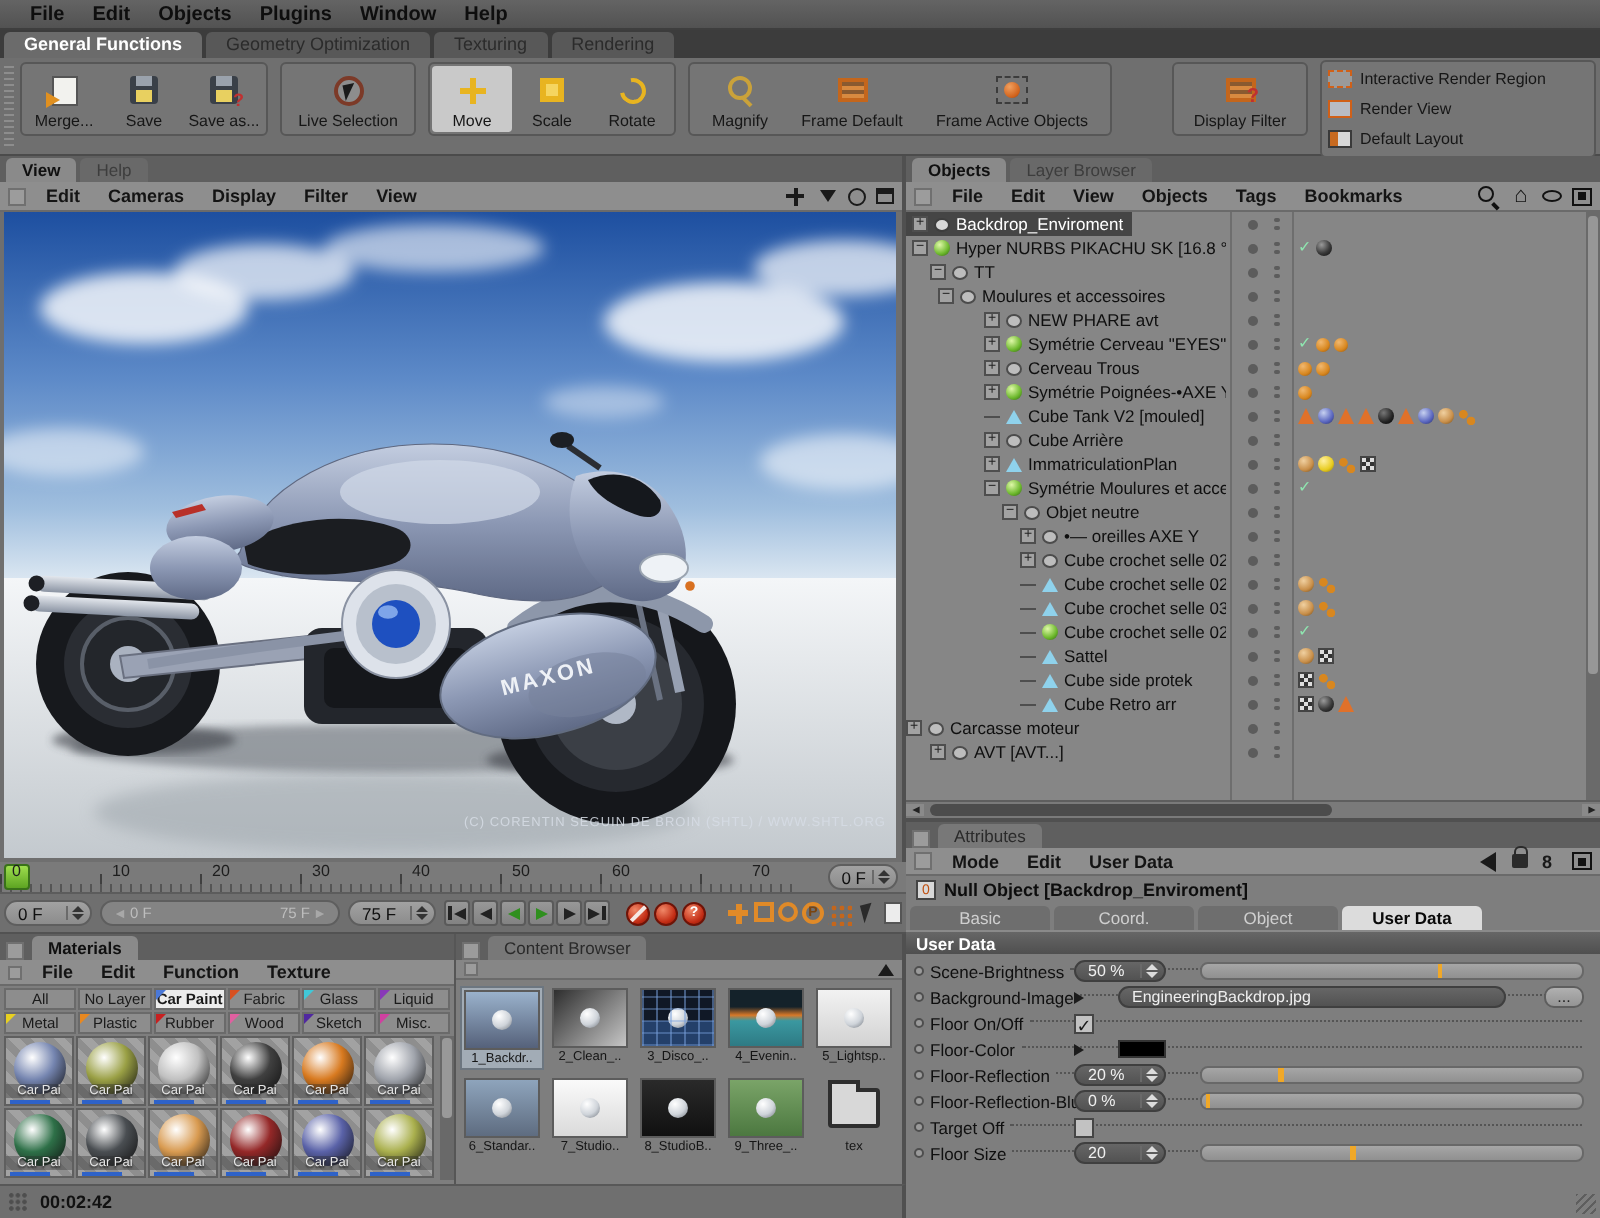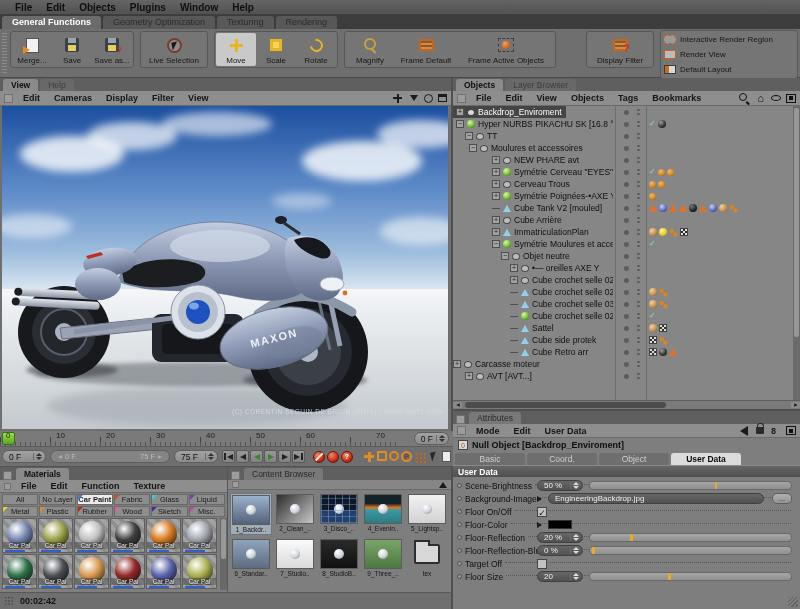--- a/index.html
+++ b/index.html
@@ -230,21 +230,21 @@
   #attr-tabs{height:13px;display:flex;gap:2px;padding:0 2px;align-items:flex-end;}
   .atab{flex:0 0 70px;font-size:8.5px;text-align:center;background:#6e6e6e;color:#cfcfcf;border-radius:3px 3px 0 0;padding:1px 0;}
   .atab.active{background:#dcdcdc;color:#0a0a0a;font-weight:bold;}
   #attr-section{height:12px;background:linear-gradient(#666,#4f4f4f);color:#fff;font-size:8.5px;font-weight:bold;
      display:flex;align-items:center;padding-left:5px;border-top:1px solid #8a8a8a;}
   #attr-rows{padding:2px 6px 0 4px;}
   .arow{height:13px;display:flex;align-items:center;position:relative;}
   .abullet{width:5px;height:5px;border:1px solid #4e4e4e;border-radius:50%;margin-right:3px;flex:0 0 5px;background:#9a9a9a;}
   .alabel{font-size:8.5px;color:#0f0f0f;white-space:nowrap;}
   .aleader{flex:1;border-bottom:1px dotted #555;margin:0 3px 3px;}
-  .awidgets{position:absolute;left:80px;right:2px;display:flex;align-items:center;gap:6px;}
+  .awidgets{position:absolute;left:80px;right:2px;display:flex;align-items:center;gap:17px;}
   .vpill{height:11px;background:linear-gradient(#666,#525252);border:1px solid #3f3f3f;border-radius:6px;
      color:#efefef;font-size:8px;display:flex;align-items:center;padding:0 3px 0 6px;gap:3px;}
   .vpill .stepper .up{border-bottom-color:#ddd;} .vpill .stepper .dn{border-top-color:#ddd;}
   .vpill.w44{width:46px;justify-content:space-between;}
   .vpill.file{flex:1;margin-right:2px;}
   .track{position:relative;flex:1;height:9px;border-radius:4px;background:linear-gradient(#a6a6a6,#909090);border:1px solid #686868;}
   .tick{position:absolute;top:0;bottom:0;width:2.5px;background:#f0a828;}
   .fbtn{width:20px;height:11px;background:linear-gradient(#b0b0b0,#949494);border:1px solid #5e5e5e;border-radius:5px;
      font-size:8px;color:#222;display:flex;align-items:center;justify-content:center;}
   .chk{width:10px;height:10px;border:1px solid #454545;background:#c2c2c2;font-size:9px;line-height:10px;text-align:center;color:#1a1a1a;}

